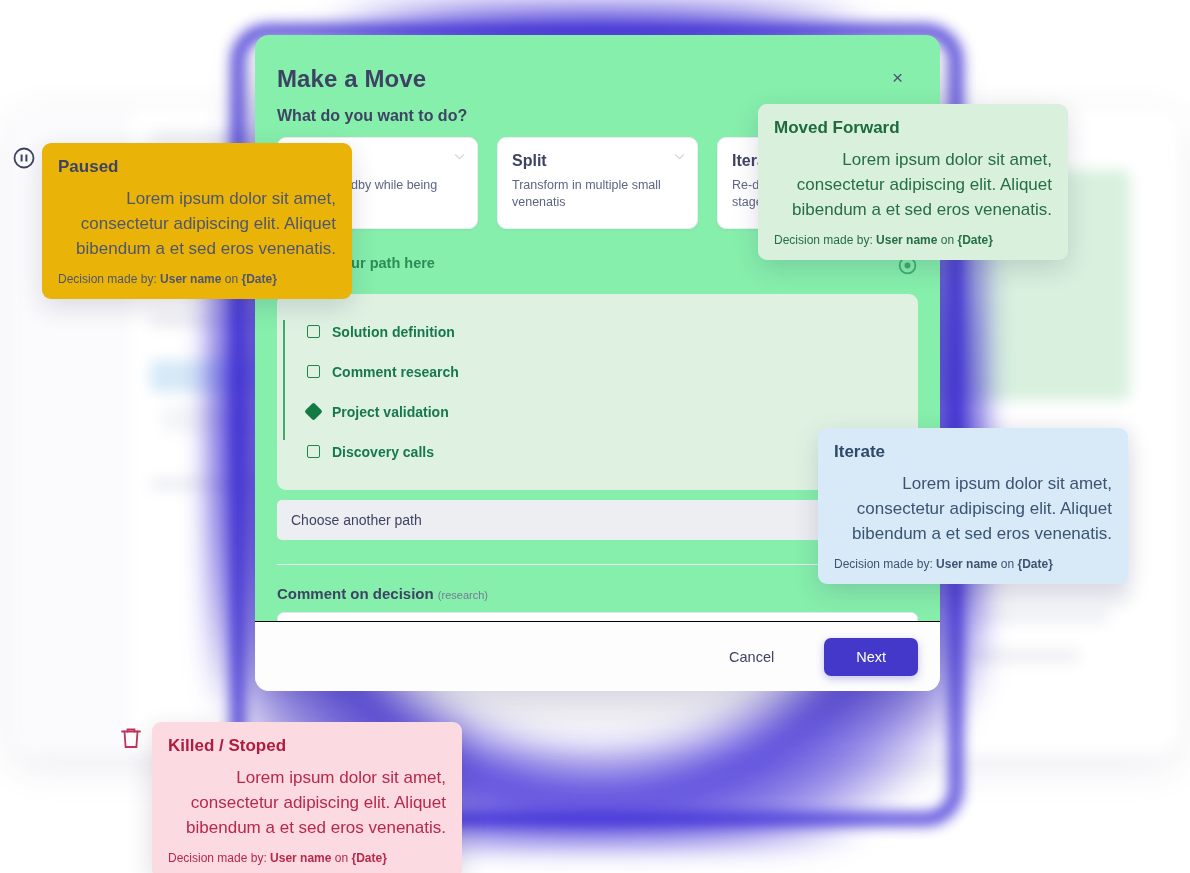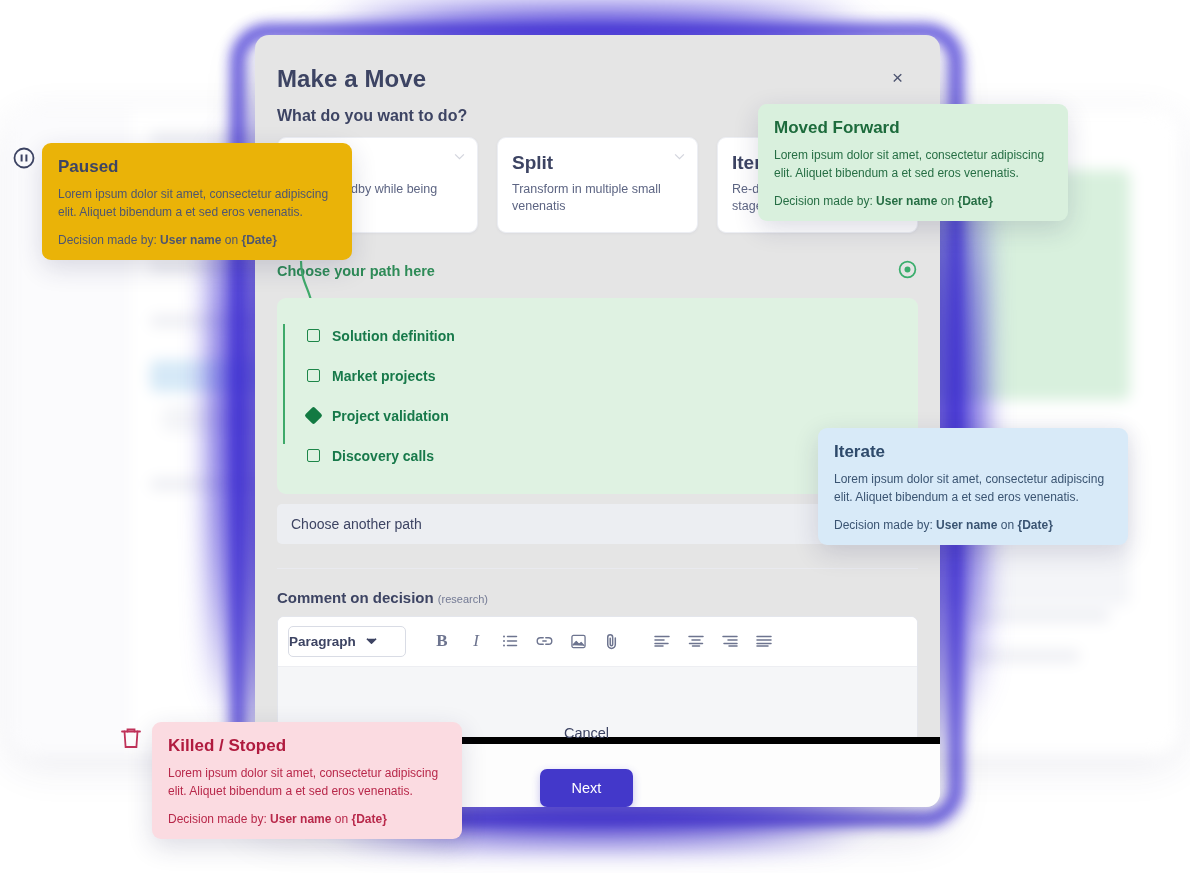--- a/index.html
+++ b/index.html
@@ -48,22 +48,22 @@
     border-radius: 36px;
     border: 12px solid #3a2ad6;
     filter: blur(7px);
     opacity: .95;
   }
 
   
   .modal {
     position: absolute;
     left: 255px; top: 35px;
-    width: 685px; height: 772px;
-    background: #e5e5e5;
+    width: 685px; height: 656px;
+    background: #86efac;
     border-radius: 14px;
     box-shadow: 0 18px 50px rgba(30,25,90,.20);
     overflow: hidden;
   }
   .modal-head {
     position: relative;
     padding: 30px 32px 14px 22px;
     display: flex; align-items: flex-start; justify-content: space-between;
   }
   .modal-title {
@@ -72,34 +72,34 @@
   .close-x {
     font-size: 19px; color: #4d5470; line-height: 1;
     cursor: pointer; padding: 3px 5px; font-weight: 400;
   }
 
   .modal-body { padding: 0 22px; position: relative; }
 
   .section-label {
     font-size: 16px; color: #3d4463; font-weight: 600; margin-bottom: 12px;
   }
-  .row-head { display: flex; align-items: center; justify-content: space-between; }
+  .row-head { display: flex; align-items: flex-start; justify-content: space-between; }
 
   .cards { display: flex; gap: 19px; margin-bottom: 26px; }
   .opt-card {
     position: relative;
     flex: 1 1 0; min-width: 0;
     border: 1px solid #eceef3;
     border-radius: 9px;
     background: #fff;
     padding: 14px 14px 16px 14px;
     box-shadow: 0 1px 3px rgba(60,60,110,.05);
     cursor: pointer;
   }
-  .opt-title { font-size: 19px; font-weight: 600; color: #3d4463; margin-bottom: 7px; }
+  .opt-title { font-size: 16px; font-weight: 600; color: #3d4463; margin-bottom: 7px; }
   .opt-desc { font-size: 12.5px; color: #5d6583; line-height: 1.38; }
   .card-chev {
     position: absolute; right: 12px; top: 15px;
     width: 11px; height: 7px; opacity: .30;
   }
 
   .path-label { font-size: 14.5px; font-weight: 600; color: #2e8b57; }
 
   
   .checklist-wrap { position: relative; margin-top: 14px; }
@@ -175,23 +175,23 @@
     color: #6d748f; cursor: pointer; border-radius: 4px;
     font-size: 15px;
   }
   .tb-gap { width: 10px; }
   .editor-area { height: 105px; background: #f5f6f8; }
 
   .modal-foot {
     position: absolute; left: 0; right: 0; bottom: 0;
     height: 70px;
     background: #fdfdfd;
-    border-top: 7px solid #000000;
+    border-top: 1px solid #000000;
     display: flex; align-items: center; justify-content: flex-end;
-    gap: 18px; padding-right: 22px; flex-direction: column;
+    gap: 36px; padding-right: 22px;
   }
   .btn-cancel {
     font-size: 14.5px; color: #3d4463; background: none; border: none;
     cursor: pointer; padding: 10px 14px; font-family: inherit;
   }
   .btn-next {
     font-size: 14.5px; color: #fff; background: #4338ca;
     border: none; border-radius: 7px; padding: 11px 32px;
     cursor: pointer; font-family: inherit;
     box-shadow: 0 3px 8px rgba(67,56,202,.30);
@@ -199,21 +199,21 @@
 
   
   .tip {
     position: absolute;
     border-radius: 9px;
     padding: 14px 16px 13px 16px;
     box-shadow: 0 8px 26px rgba(40,40,90,.16);
     width: 310px;
   }
   .tip-title { font-size: 17px; font-weight: 700; margin-bottom: 9px; }
-  .tip-body { font-size: 12px; line-height: 1.48; margin-bottom: 11px; }
+  .tip-body { font-size: 17px; line-height: 1.48; margin-bottom: 11px; text-align: right; }
   .tip-meta { font-size: 12px; }
   .tip-meta b { font-weight: 700; }
 
   .tip-paused { left: 42px; top: 143px; background: #eab308; }
   .tip-paused .tip-title { color: #3d4463; }
   .tip-paused .tip-body, .tip-paused .tip-meta { color: #4f566f; }
 
   .tip-moved { left: 758px; top: 104px; background: #d9f0dd; }
   .tip-moved .tip-title { color: #1d6b3c; }
   .tip-moved .tip-body, .tip-moved .tip-meta { color: #266e44; }
@@ -315,21 +315,21 @@
           <div class="connector" style="top:26px; height:40px;"></div>
           <div class="connector" style="top:66px; height:40px;"></div>
           <div class="connector" style="top:106px; height:40px;"></div>
 
           <div class="chk-item">
             <span class="chk-box"></span>
             <span class="chk-label">Solution definition</span>
           </div>
           <div class="chk-item">
             <span class="chk-box"></span>
-            <span class="chk-label">Market projects</span>
+            <span class="chk-label">Comment research</span>
           </div>
           <div class="chk-item">
             <span class="chk-diamond"></span>
             <span class="chk-label">Project validation</span>
           </div>
           <div class="chk-item">
             <span class="chk-box"></span>
             <span class="chk-label">Discovery calls</span>
           </div>
 

